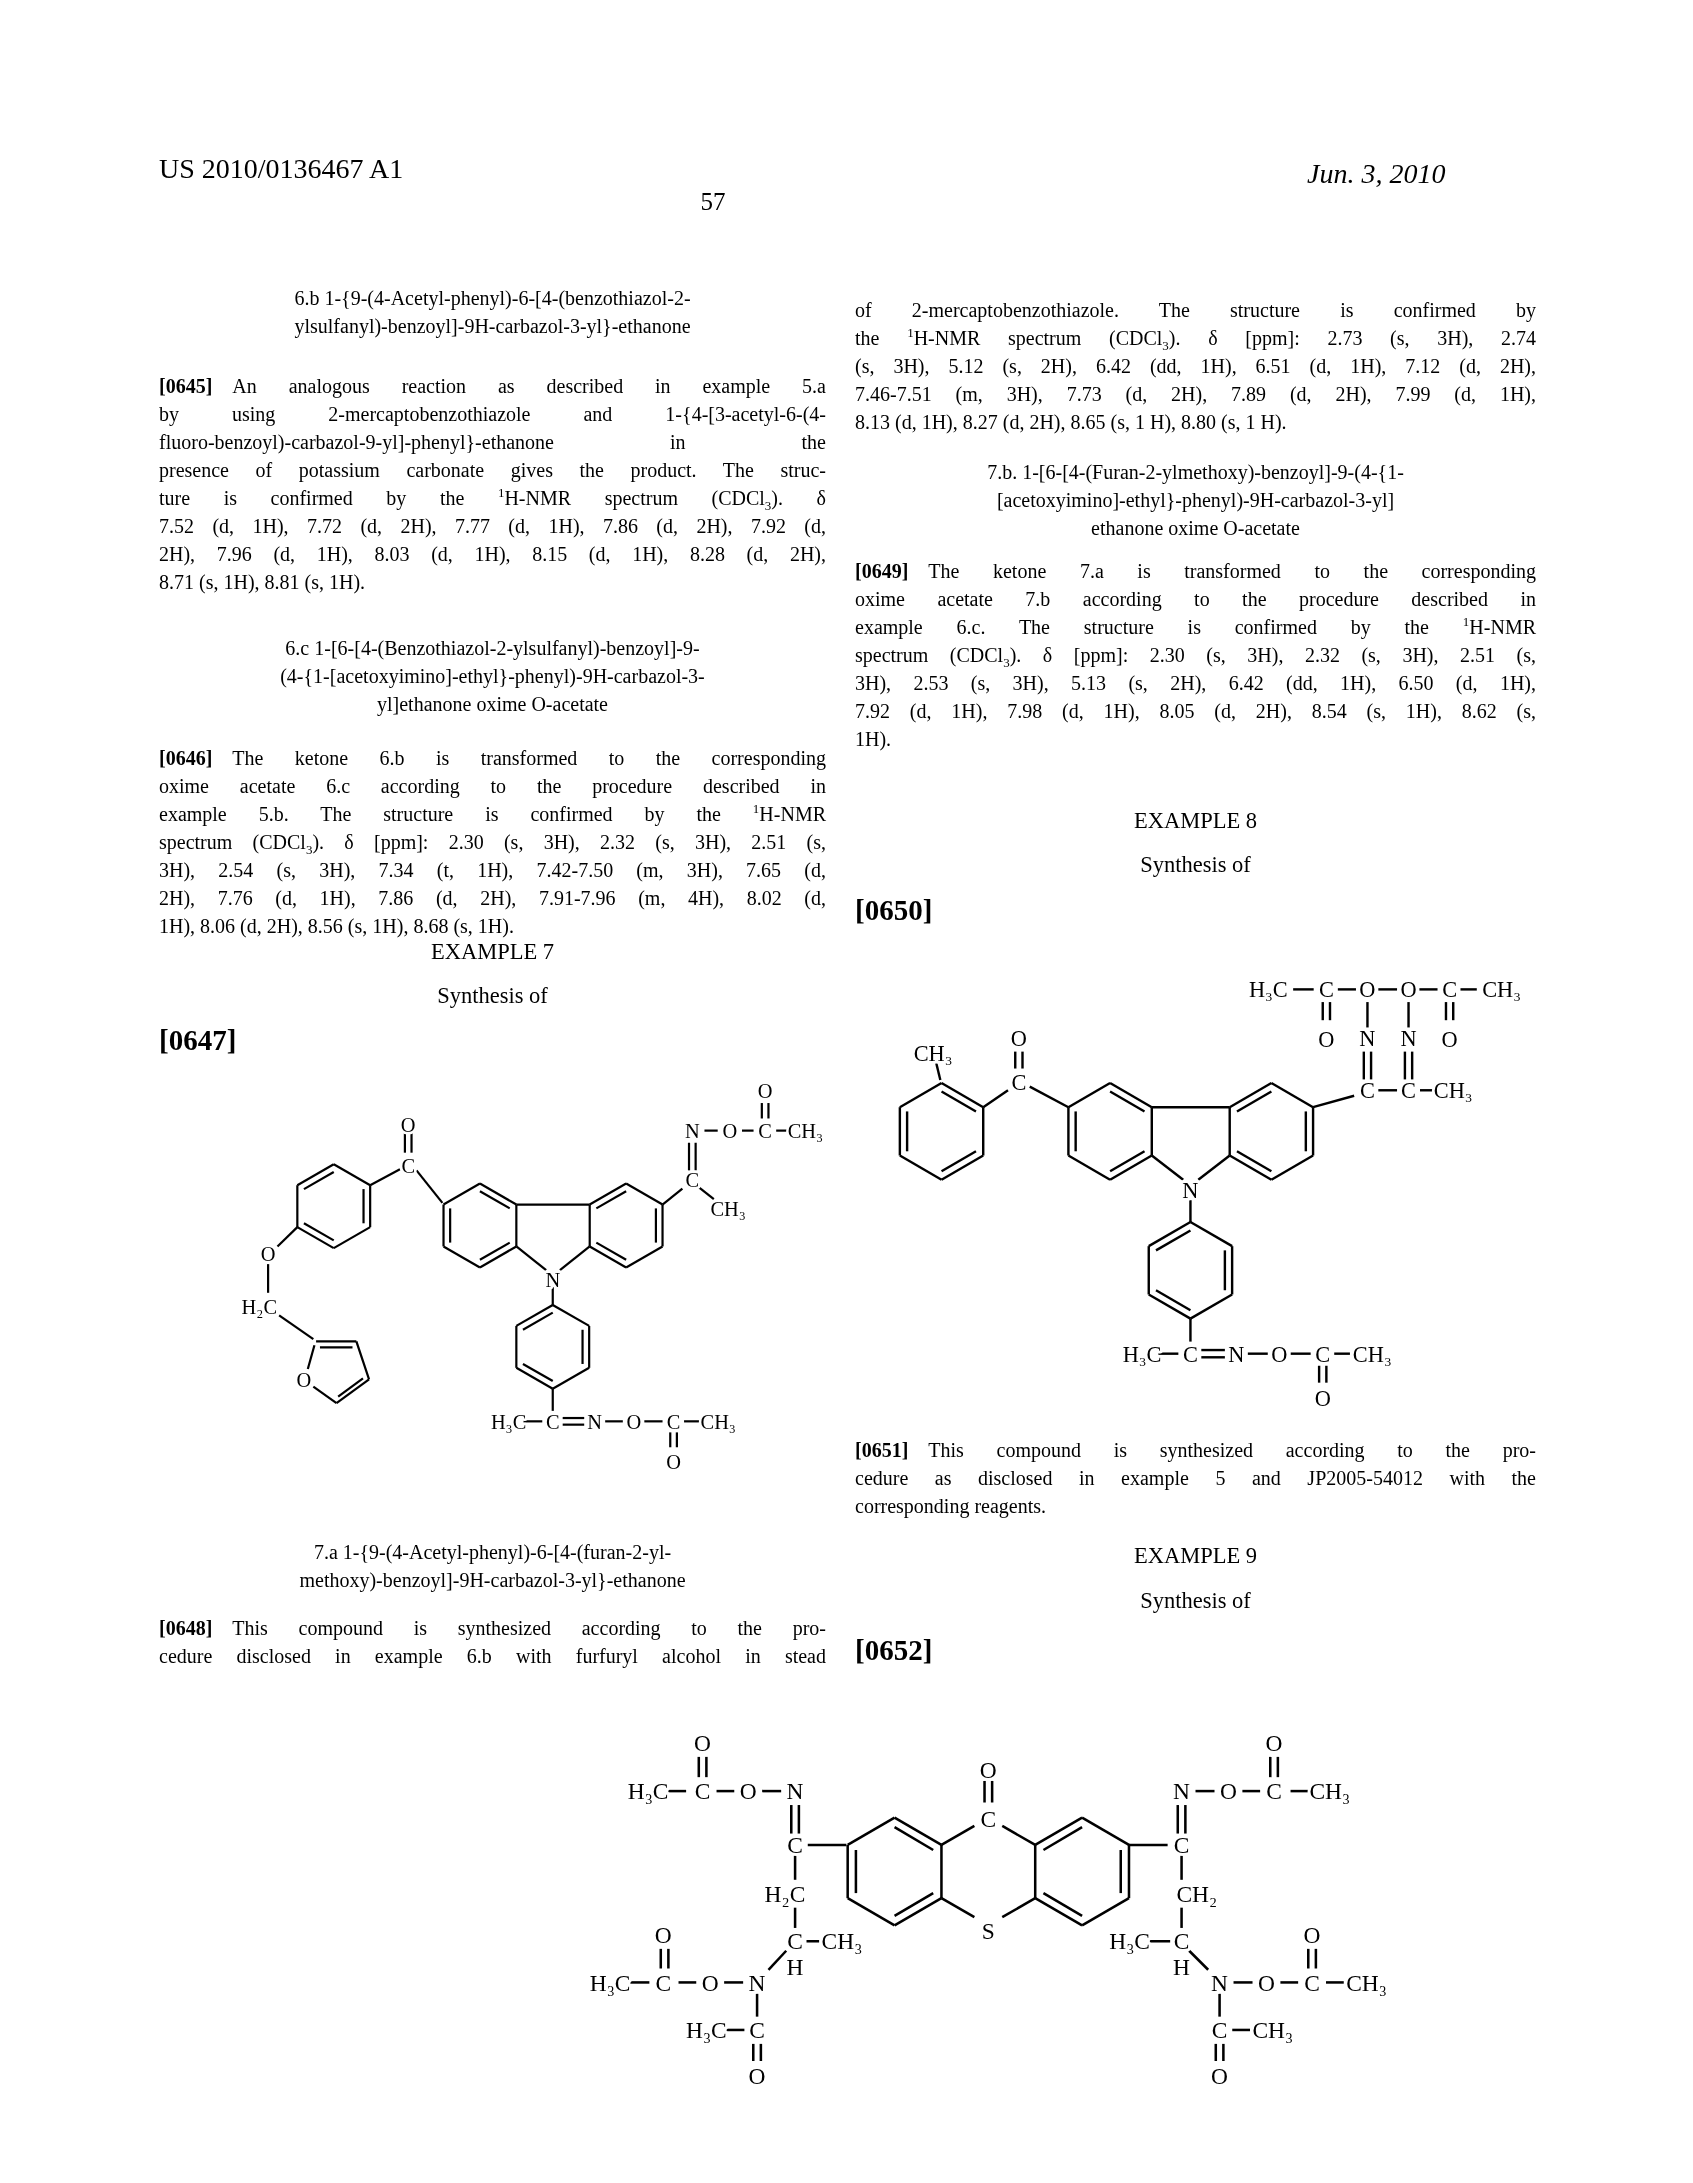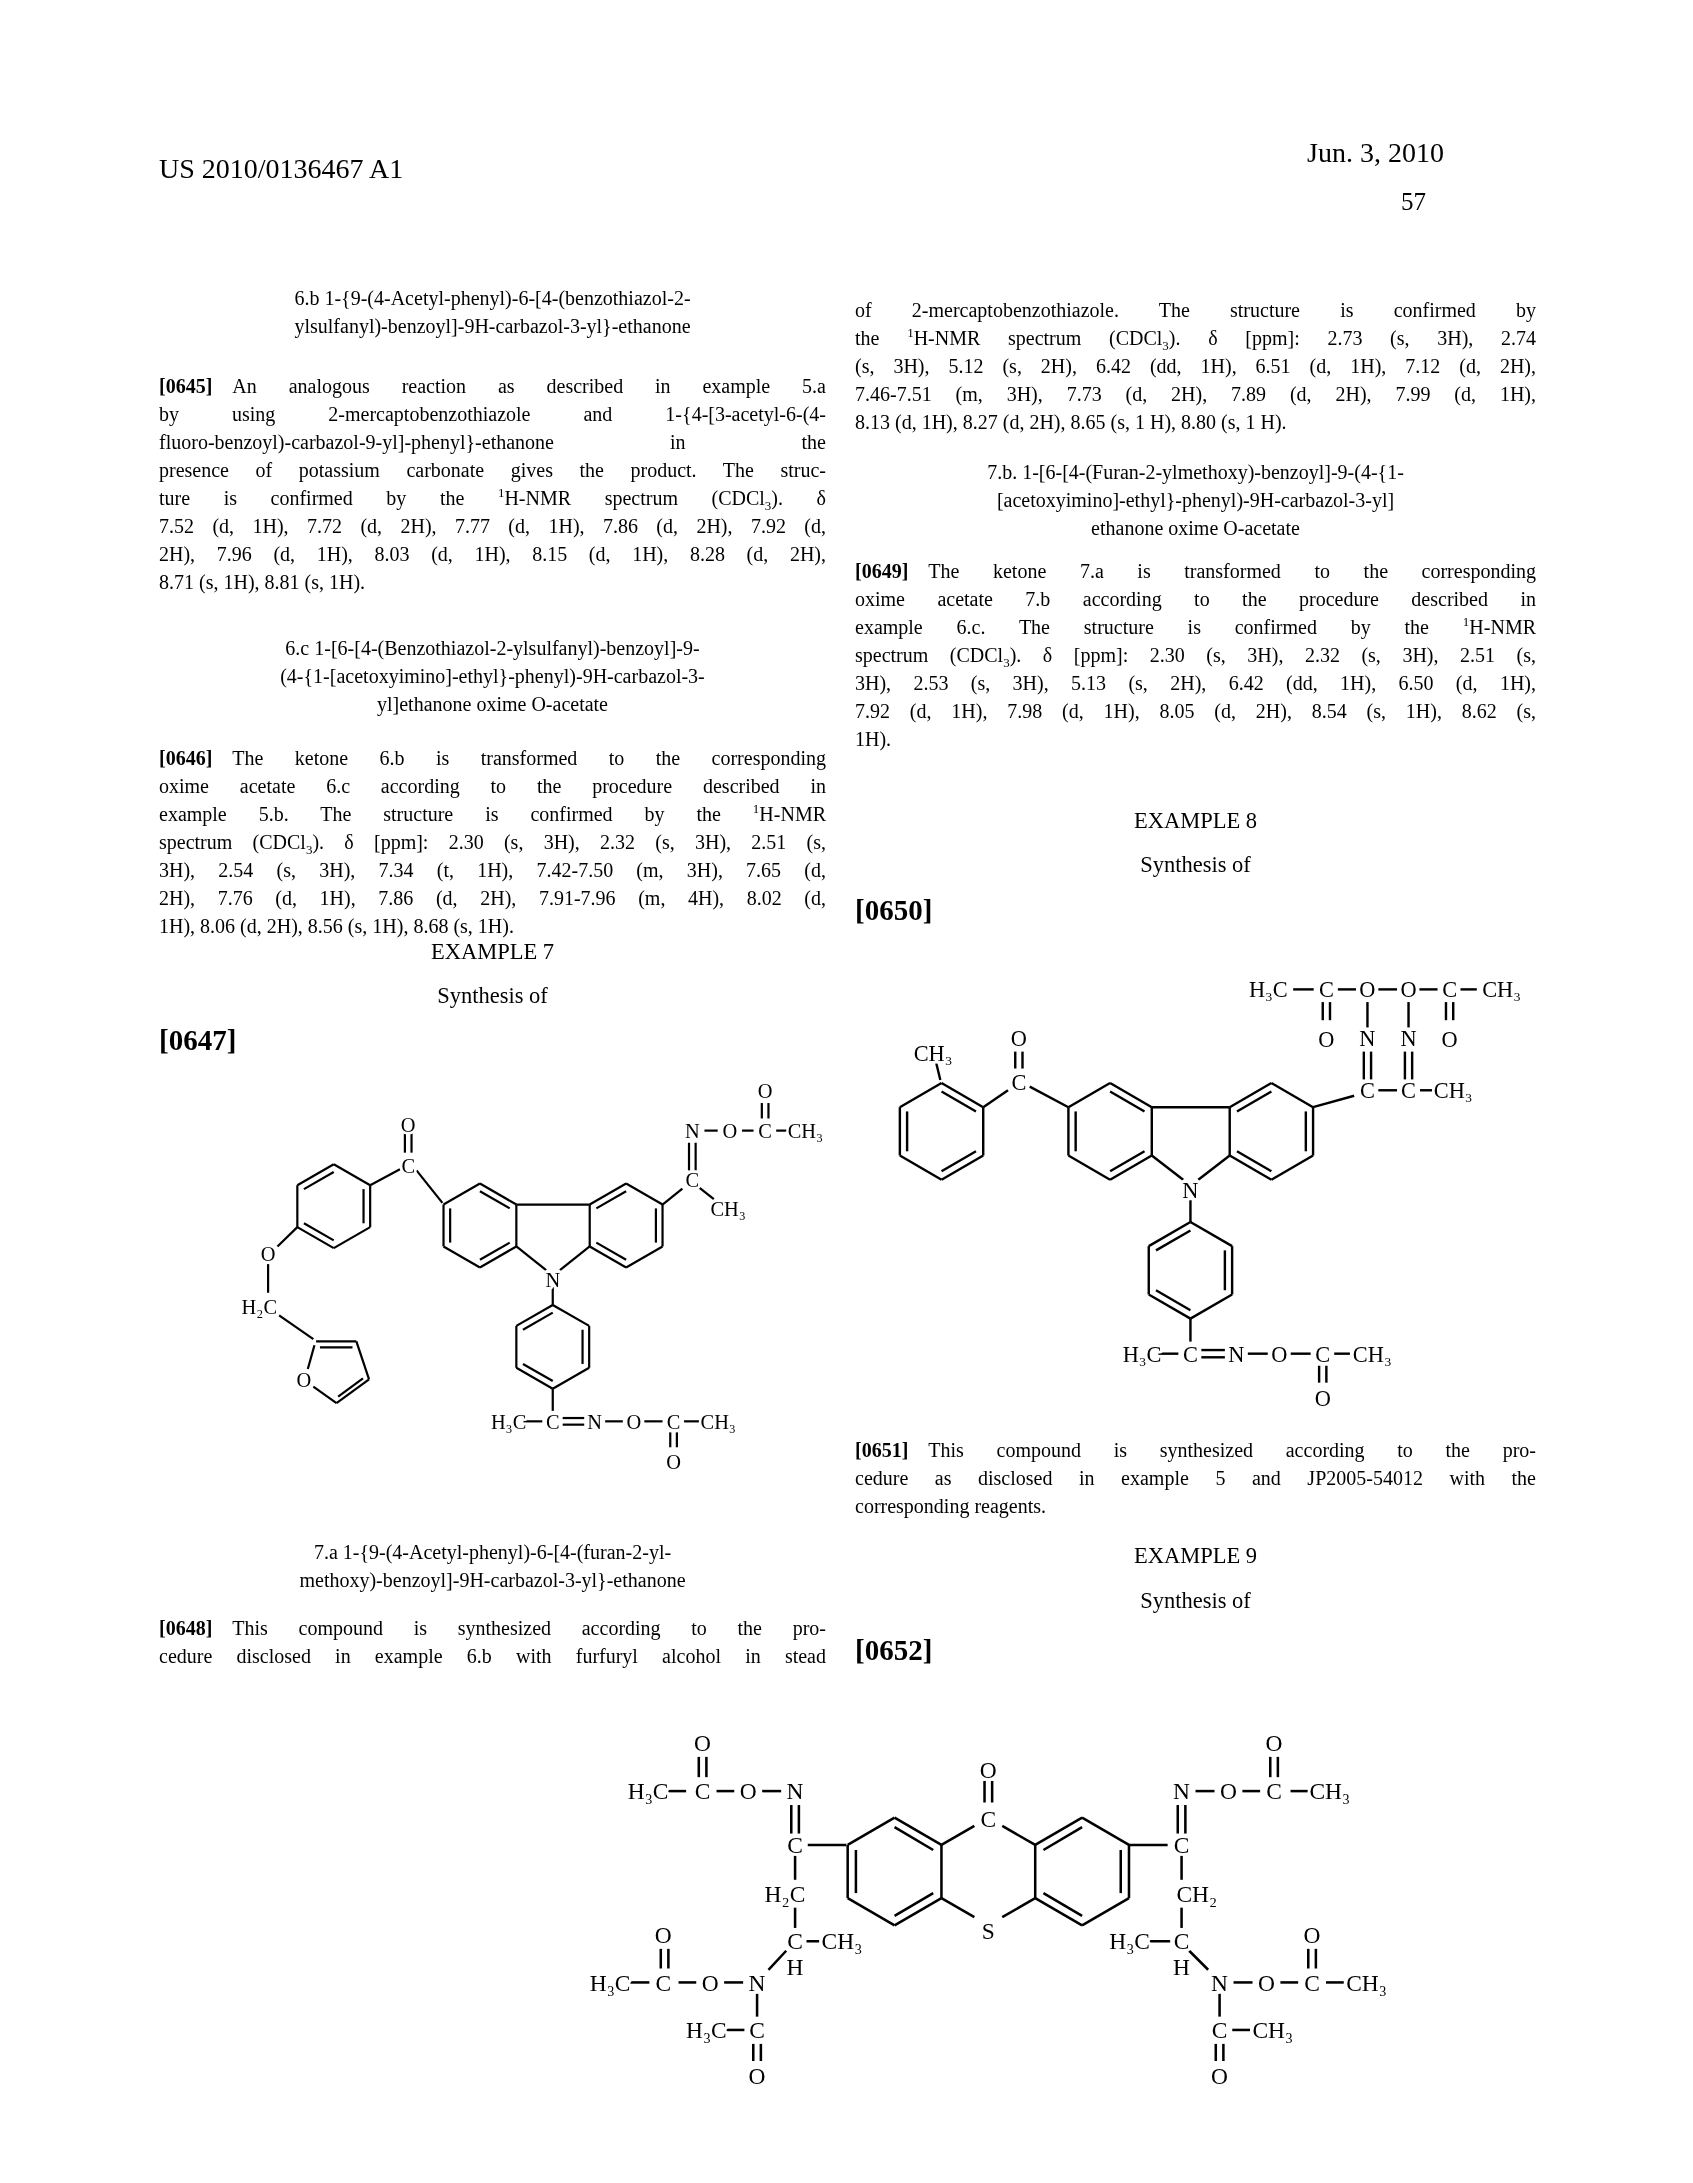--- a/index.html
+++ b/index.html
@@ -2,21 +2,21 @@
 <html style="font-size:10.6px"><head>
 <meta charset="utf-8">
 <style>
   html,body{margin:0;padding:0;}
   body{
     width:1694px;height:2183px;position:relative;background:#ffffff;color:#000;
     font-family:"Liberation Serif","DejaVu Serif",serif;
   }
   .abs{position:absolute;}
   .hdr{font-size:28px;white-space:nowrap;}
-  .pagenum{font-size:25px;text-align:right;left:0;width:1426px;}
+  .pagenum{font-size:25px;text-align:center;left:0;width:1426px;}
   .block{font-size:20px;line-height:28px;}
   .col-l{left:159px;width:667px;}
   .col-r{left:855px;width:681px;}
   .pline{text-align:justify;text-align-last:justify;}
   .pline.end{text-align-last:left;}
   .hline{text-align:center;}
   .exhead{font-size:22.5px;text-align:center;}
   .tag{font-size:29px;font-weight:bold;}
   sup{font-size:65%;line-height:0;}
   sub{font-size:65%;line-height:0;}
@@ -26,21 +26,21 @@
   .structure text{
     font-family:"Liberation Serif","DejaVu Serif",serif;
     font-size:37px;fill:#000;text-anchor:middle;
     paint-order:stroke;stroke:#fff;stroke-width:9px;stroke-linejoin:round;
   }
 </style>
 </head>
 <body>
 
 <div class="abs hdr" style="left:159px;top:153px;">US 2010/0136467 A1</div>
-<div class="abs hdr" style="left:1307px;top:137px;">Jun. 3, 2010</div>
+<div class="abs hdr" style="left:1307px;top:158px;font-style:italic;">Jun. 3, 2010</div>
 <div class="abs pagenum" style="top:188px;">57</div>
 
 <div class="abs block col-l" style="top:284px;">
     <div class="hline">6.b 1-{9-(4-Acetyl-phenyl)-6-[4-(benzothiazol-2-</div>
     <div class="hline">ylsulfanyl)-benzoyl]-9H-carbazol-3-yl}-ethanone</div>
   </div>
 <div class="abs block col-l" style="top:372px;">
     <div class="pline"><b>[0645]</b> An analogous reaction as described in example 5.a</div>
     <div class="pline">by using 2-mercaptobenzothiazole and 1-{4-[3-acetyl-6-(4-</div>
     <div class="pline">fluoro-benzoyl)-carbazol-9-yl]-phenyl}-ethanone in the</div>

